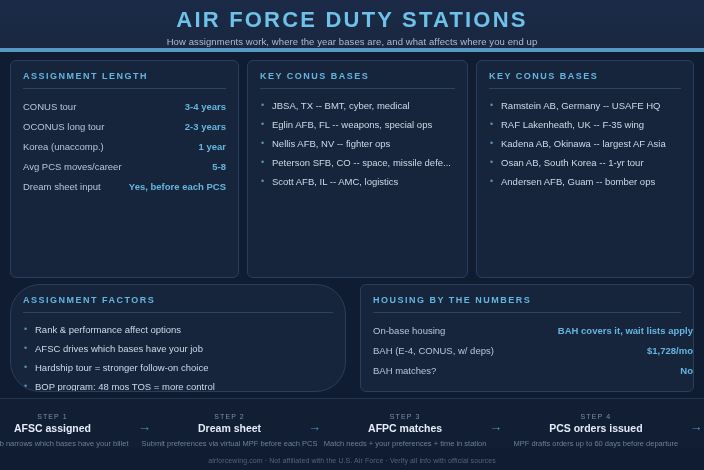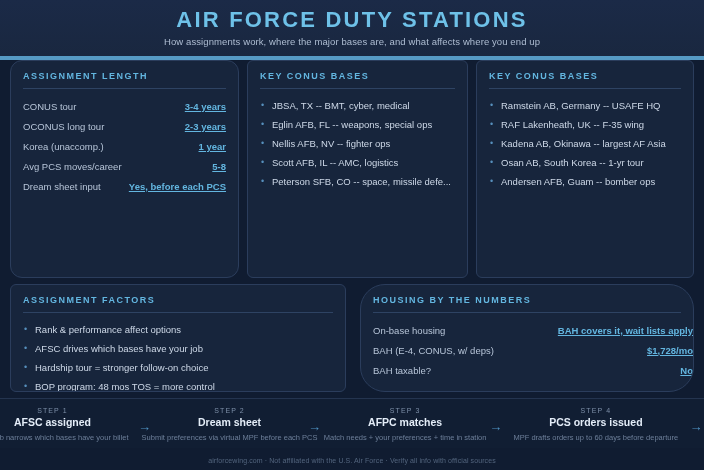--- a/index.html
+++ b/index.html
@@ -9,21 +9,21 @@
     height: 470px;
     overflow: hidden;
     background: #101c31;
     font-family: "Liberation Sans", sans-serif;
     color: #d6e2f2;
     position: relative;
   }
 
   
   .header {
-    height: 60px;
+    height: 52px;
     background: linear-gradient(180deg, #1b2a47 0%, #19273f 100%);
     position: relative;
     padding-top: 7px;
     text-align: center;
   }
   .header:after {
     content: "";
     position: absolute;
     left: 0; right: 0; bottom: 0;
     height: 4px;
@@ -74,42 +74,41 @@
     font-weight: bold;
     letter-spacing: 1.5px;
     color: #63b6e0;
     padding-bottom: 7px;
     border-bottom: 1px solid #2e4363;
     margin-bottom: 7px;
     white-space: nowrap;
   }
 
   
-  .c-len  { width: 229px; border-radius: 12px; }
+  .c-len  { width: 229px; }
   .c-conus{ width: 221px; }
   .c-oconus{ flex: 1; }
-  .c-factors { width: 336px; }
-  .c-housing { flex: 1; border-radius: 25px; }
+  .c-factors { width: 336px; border-radius: 30px; }
+  .c-housing { flex: 1; }
 
   
   .stat {
     display: flex;
     justify-content: space-between;
     align-items: baseline;
     font-size: 9.5px;
     padding: 4.5px 0;
     gap: 0;
   }
   .stat-label { color: #b7c5d8; white-space: nowrap; }
   .stat-value {
     color: #63b6e0;
     font-weight: bold;
     white-space: nowrap;
     text-align: center;
-    text-decoration: underline;
   }
 
   
   .blist { list-style: none; }
   .blist li {
     font-size: 9.5px;
     color: #ced9e8;
     padding: 4px 0 4px 12px;
     position: relative;
     white-space: nowrap;
@@ -139,21 +138,21 @@
   .flow {
     position: absolute;
     top: 398px; left: 0;
     width: 704px;
     height: 50px;
     background: #111e33;
     border-top: 1px solid #24344f;
   }
   .flow-inner {
     display: flex;
-    align-items: flex-start;
+    align-items: flex-end;
     justify-content: space-between;
     padding: 8px 14px 0 14px;
     gap: 47px;
   }
   .step { text-align: center; position: relative; }
   .step-num {
     font-size: 7px;
     letter-spacing: 1.1px;
     color: #7d8fa8;
     margin-bottom: 2px;
@@ -187,21 +186,21 @@
     font-size: 7px;
     color: #53657e;
     letter-spacing: .1px;
   }
 </style>
 </head>
 <body>
 
 <div class="header">
   <div class="header-title">AIR FORCE DUTY STATIONS</div>
-  <div class="header-sub">How assignments work, where the major bases are, and what affects where you end up</div>
+  <div class="header-sub">How assignments work, where the year bases are, and what affects where you end up</div>
 </div>
 
 <div class="row-top">
 
   <div class="card c-len">
     <div class="card-title">ASSIGNMENT LENGTH</div>
 
     <div class="stat">
       <span class="stat-label">CONUS tour</span>
       <span class="stat-value">3-4 years</span>
@@ -223,22 +222,22 @@
       <span class="stat-value">Yes, before each PCS</span>
     </div>
   </div>
 
   <div class="card c-conus">
     <div class="card-title">KEY CONUS BASES</div>
     <ul class="blist">
       <li>JBSA, TX -- BMT, cyber, medical</li>
       <li>Eglin AFB, FL -- weapons, special ops</li>
       <li>Nellis AFB, NV -- fighter ops</li>
+      <li>Peterson SFB, CO -- space, missile defe...</li>
       <li>Scott AFB, IL -- AMC, logistics</li>
-      <li>Peterson SFB, CO -- space, missile defe...</li>
     </ul>
   </div>
 
   <div class="card c-oconus">
     <div class="card-title">KEY CONUS BASES</div>
     <ul class="blist">
       <li>Ramstein AB, Germany -- USAFE HQ</li>
       <li>RAF Lakenheath, UK -- F-35 wing</li>
       <li>Kadena AB, Okinawa -- largest AF Asia</li>
       <li>Osan AB, South Korea -- 1-yr tour</li>
@@ -267,21 +266,21 @@
       <div class="housing-col">
         <div class="stat">
           <span class="stat-label">On-base housing</span>
           <span class="stat-value">BAH covers it, wait lists apply</span>
         </div>
         <div class="stat">
           <span class="stat-label">BAH (E-4, CONUS, w/ deps)</span>
           <span class="stat-value">$1,728/mo</span>
         </div>
         <div class="stat">
-          <span class="stat-label">BAH taxable?</span>
+          <span class="stat-label">BAH matches?</span>
           <span class="stat-value">No</span>
         </div>
       </div>
 
     </div>
   </div>
 
 </div>
 
 <div class="flow">

